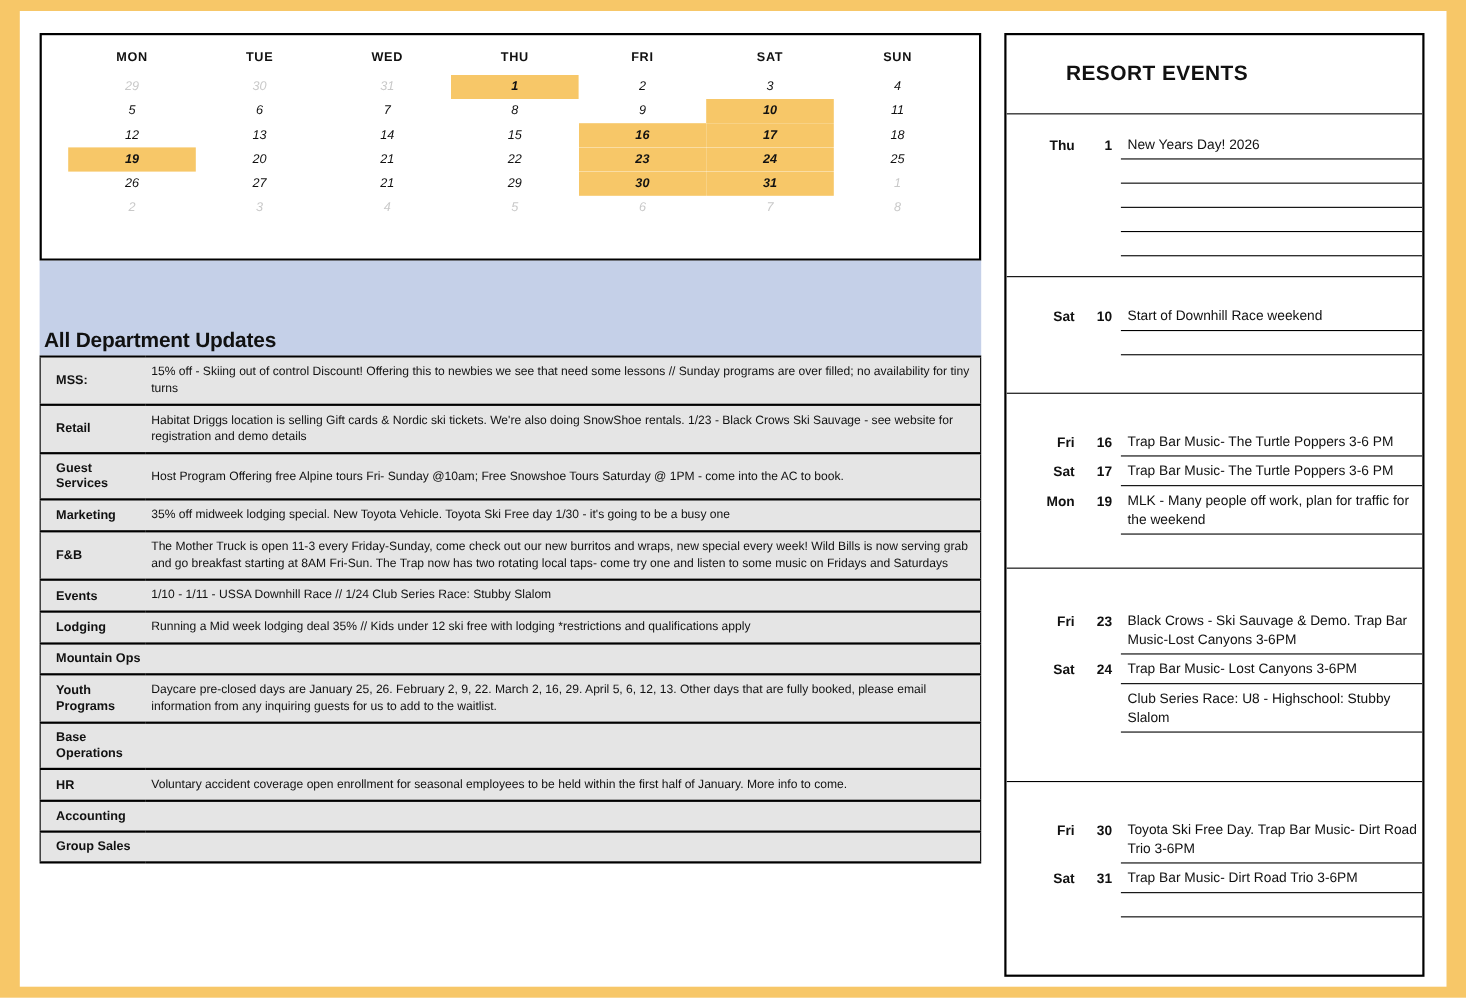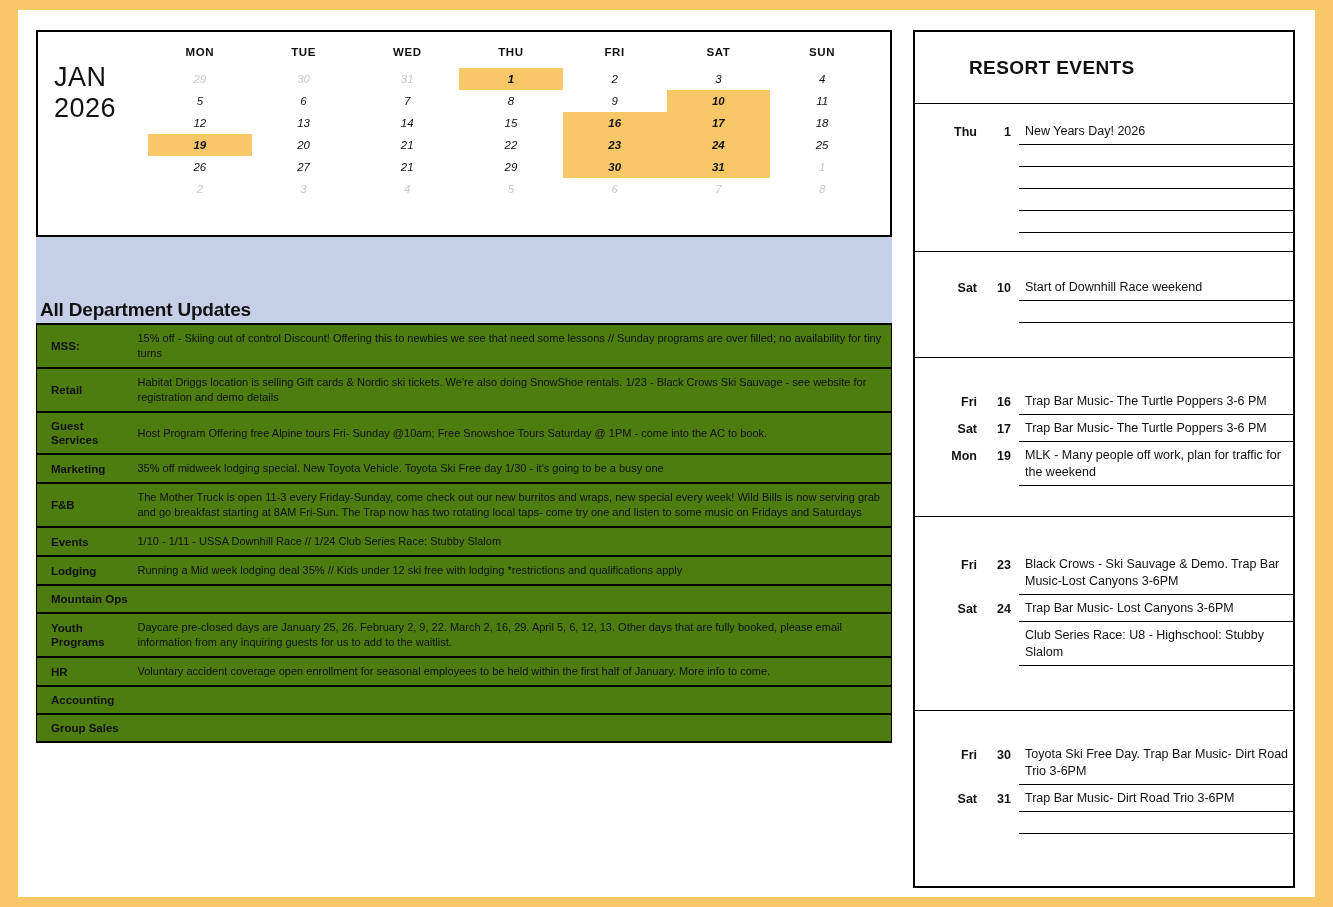--- a/index.html
+++ b/index.html
@@ -103,21 +103,21 @@
     color: #111;
   }
 
   
   table.dept {
     width: 100%;
     border-collapse: collapse;
     table-layout: fixed;
     border-left: 1.5px solid #000;
     border-right: 1.5px solid #000;
-    background: #4d7c0f;
+    background: #e5e5e5;
     padding-left: 48px;
   }
   table.dept tr { border-top: 2.5px solid #000; }
   table.dept tr:last-child { border-bottom: 2.5px solid #000; }
 
   table.dept td.dept-label {
     width: 95px;
     font-size: 11.5px;
     font-weight: 700;
     color: #111;
@@ -211,24 +211,20 @@
   td.ev-text.blank { height: 22px; padding: 0; }
 </style>
 </head>
 <body>
 
 <div class="page">
 
   <div class="left-col">
 
     <div class="calendar-card">
-      <div class="cal-title">
-        <div>JAN</div>
-        <div>2026</div>
-      </div>
       <div class="cal-grid-wrap">
         <table class="cal">
           <thead>
             <tr id="cal-head">
                 <th>MON</th>
                 <th>TUE</th>
                 <th>WED</th>
                 <th>THU</th>
                 <th>FRI</th>
                 <th>SAT</th>
@@ -331,20 +327,24 @@
           </tr>
           <tr>
             <td class="dept-label">Mountain Ops</td>
             <td class="dept-body"></td>
           </tr>
           <tr>
             <td class="dept-label">Youth Programs</td>
             <td class="dept-body">Daycare pre-closed days are January 25, 26. February 2, 9, 22. March 2, 16, 29. April 5, 6, 12, 13. Other days that are fully booked, please email information from any inquiring guests for us to add to the waitlist.</td>
           </tr>
           <tr>
+            <td class="dept-label">Base Operations</td>
+            <td class="dept-body"></td>
+          </tr>
+          <tr>
             <td class="dept-label">HR</td>
             <td class="dept-body">Voluntary accident coverage open enrollment for seasonal employees to be held within the first half of January. More info to come.</td>
           </tr>
           <tr>
             <td class="dept-label">Accounting</td>
             <td class="dept-body"></td>
           </tr>
           <tr>
             <td class="dept-label">Group Sales</td>
             <td class="dept-body"></td>

